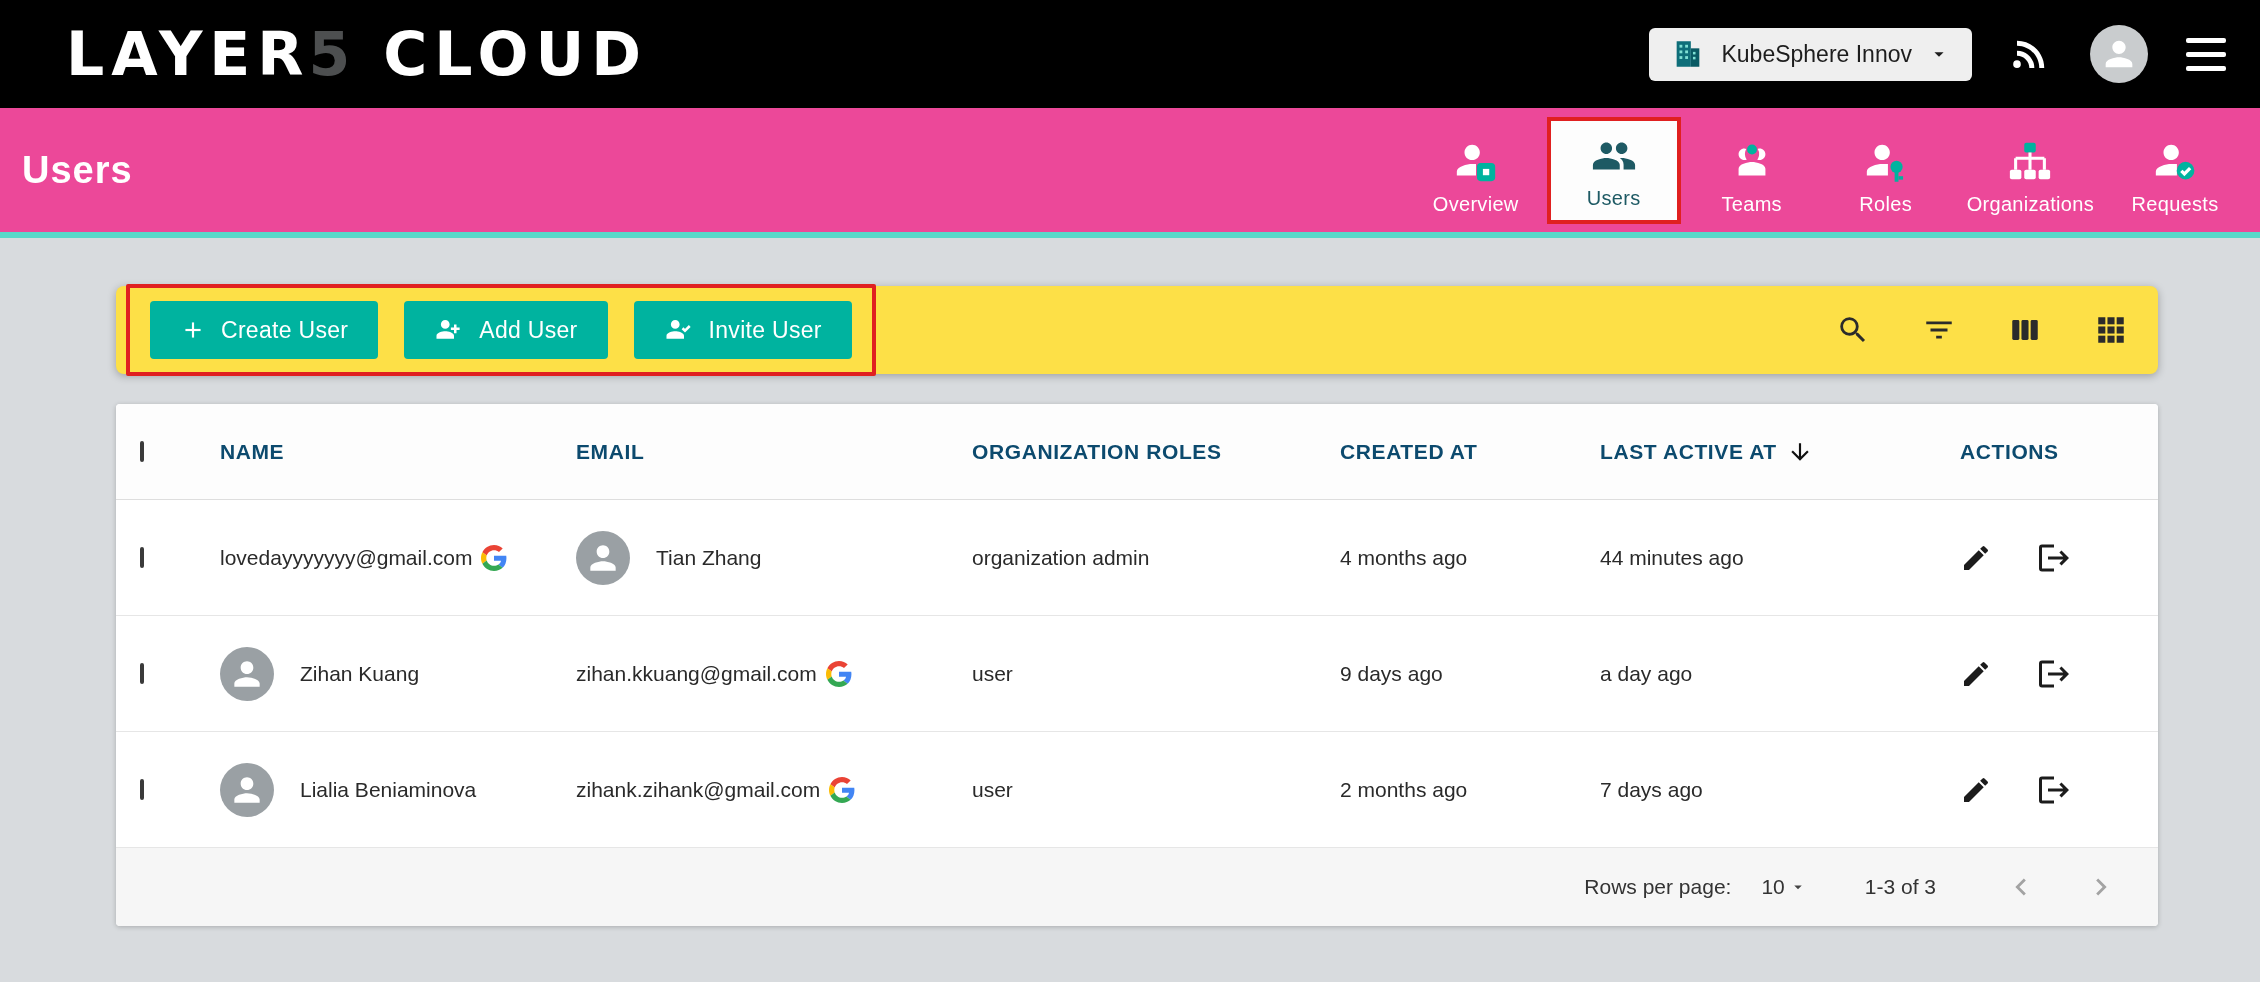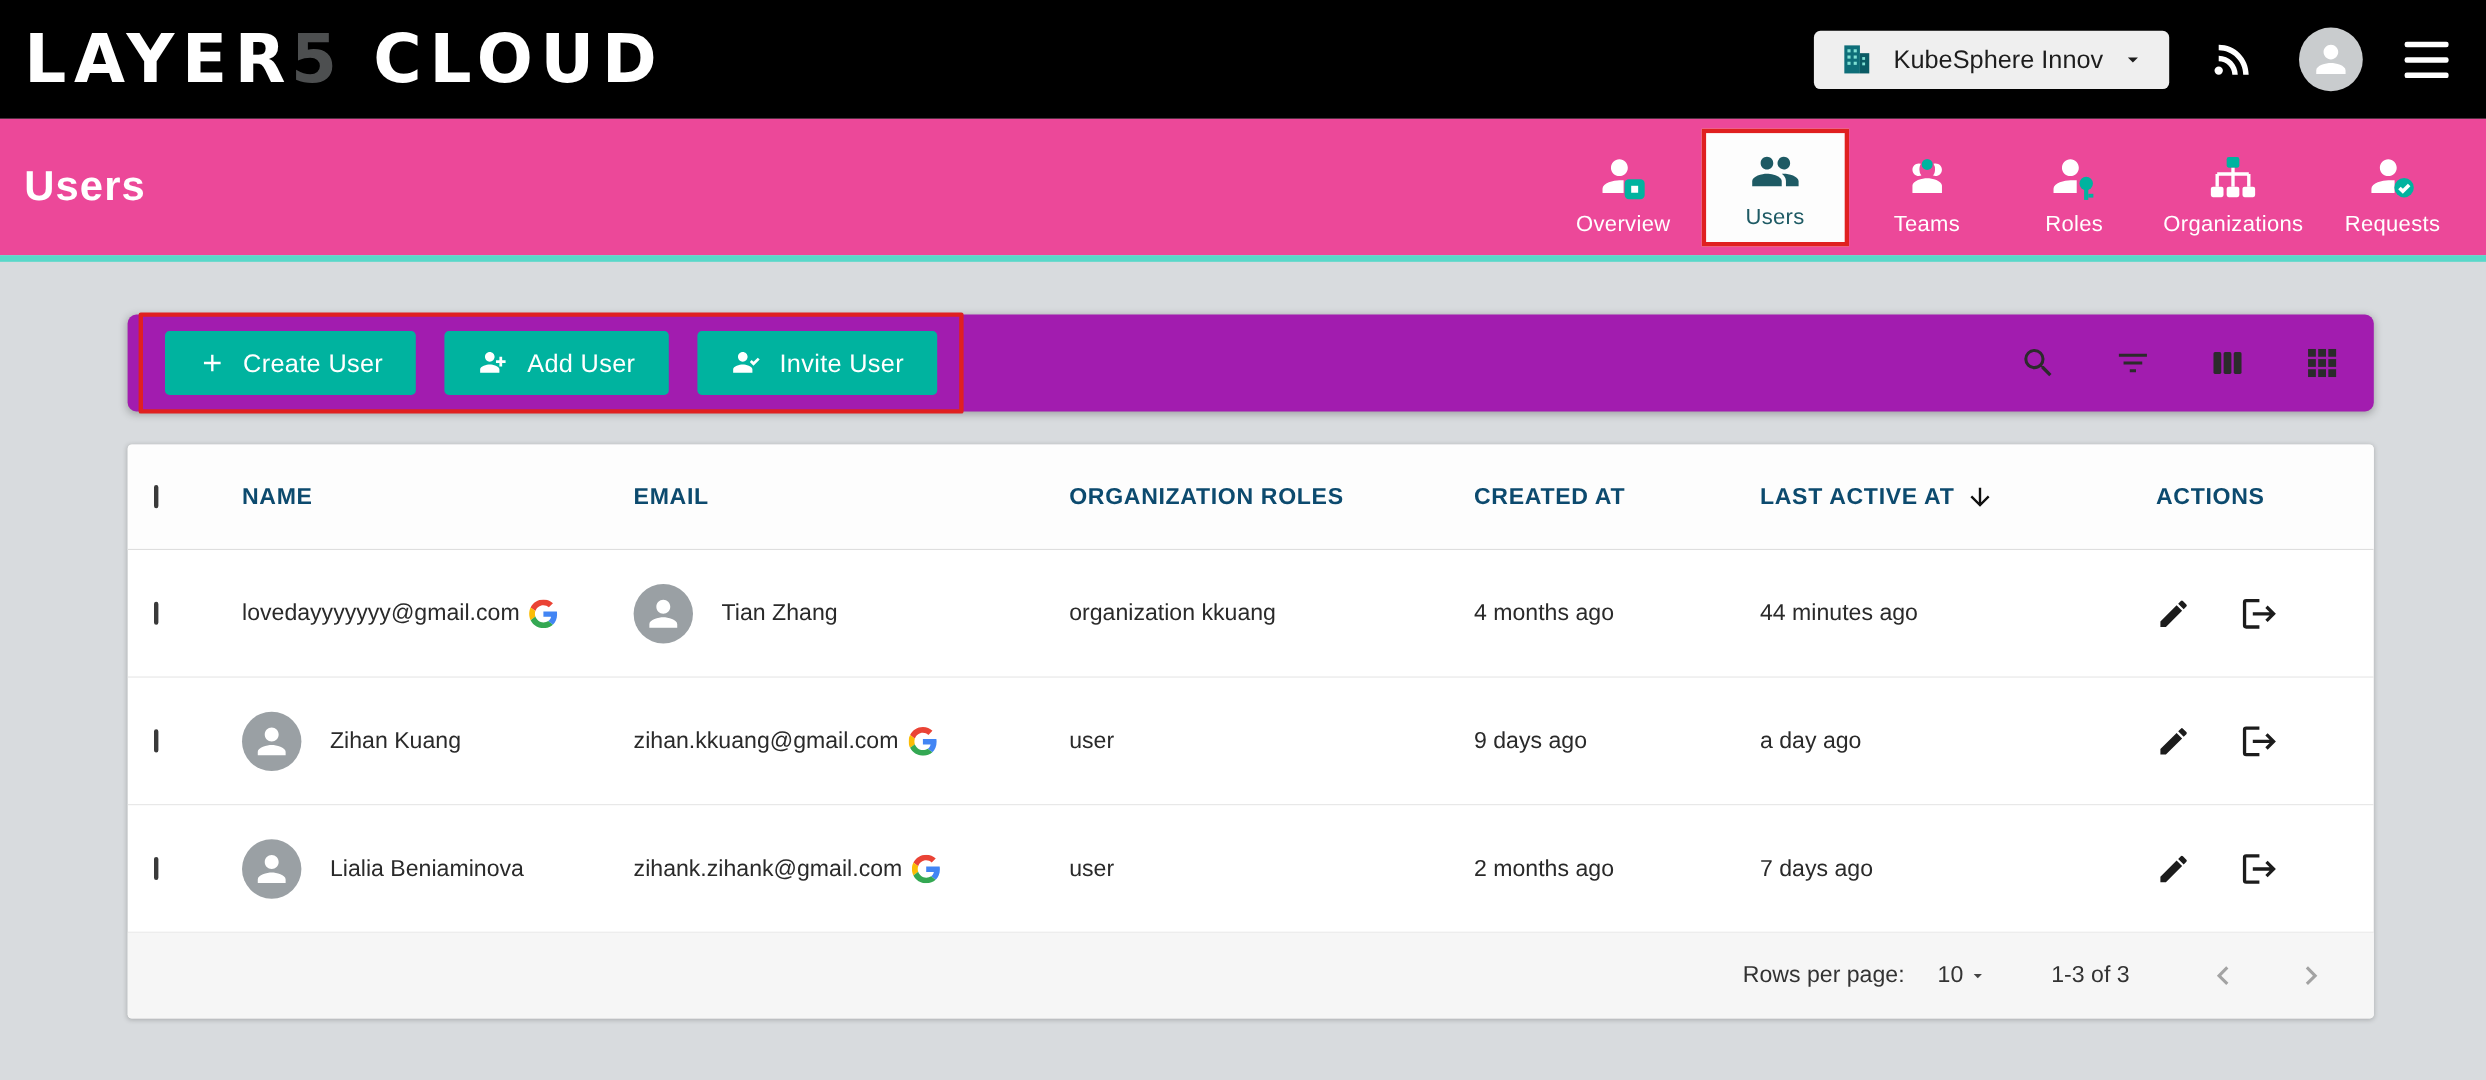--- a/index.html
+++ b/index.html
@@ -11,21 +11,21 @@
     color: #222;
   }
   svg { display: block; }
 
   
   .app-header {
     height: 108px; background: #000;
     display: flex; align-items: center;
     padding: 0 34px 0 22px;
   }
-  .logo { display: flex; align-items: baseline; cursor: pointer; user-select: none; }
+  .logo { display: flex; align-items: baseline; cursor: pointer; user-select: none; margin-left: 44px; }
   .logo span {
     font-family: "DejaVu Sans", sans-serif;
     font-weight: 900; font-size: 60px; letter-spacing: 7px; color: #fff;
     transform: scaleY(1.02);
   }
   .logo .logo-5 { color: #4d4f50; margin-left: -2px; }
   .logo .logo-cloud { margin-left: 26px; }
 
   .header-right { margin-left: auto; display: flex; align-items: center; gap: 38px; }
 
@@ -61,21 +61,21 @@
   .nav-item.active {
     background: #fdfdfd; color: #1e5a64;
     border: 4px solid #e02020; margin: 2px 4px;
   }
   .nav-divider { height: 6px; background: #58d8c9; }
 
   
   .content { padding: 48px 102px 0 116px; }
 
   .toolbar-card {
-    background: #a21caf; border-radius: 8px; height: 88px;
+    background: #fde047; border-radius: 8px; height: 88px;
     box-shadow: 0 2px 8px rgba(0,0,0,.28);
     display: flex; align-items: center; padding: 0 30px 0 10px; gap: 44px;
   }
   .annotation-box {
     border: 4px solid #e02020; border-radius: 2px;
     display: flex; align-items: center; gap: 26px; padding: 13px 20px;
   }
   .teal-btn {
     background: #00b39f; color: #fff; border: none; border-radius: 4px;
     height: 58px; padding: 0 30px; font-size: 23px; font-family: "Liberation Sans", sans-serif;
@@ -341,21 +341,21 @@
         </svg>
       </div>
       <div class="cell name-cell">
         <span class="row-avatar">
           <svg width="38" height="38" viewBox="0 0 24 24" fill="#ffffff">
             <path d="M12 12c2.21 0 4-1.79 4-4s-1.79-4-4-4-4 1.79-4 4 1.79 4 4 4zm0 2c-2.67 0-8 1.34-8 4v2h16v-2c0-2.66-5.33-4-8-4z"></path>
           </svg>
         </span>
         <span>Tian Zhang</span>
       </div>
-      <div class="cell">organization kkuang</div>
+      <div class="cell">organization admin</div>
       <div class="cell">4 months ago</div>
       <div class="cell">44 minutes ago</div>
       <div class="cell actions-cell">
         <button class="icon-btn">
           <svg width="32" height="32" viewBox="0 0 24 24" fill="#1c1c1c">
             <path d="M3 17.25V21h3.75L17.8 9.94l-3.75-3.75L3 17.25zM20.7 7.04a1 1 0 0 0 0-1.41l-2.34-2.34a1 1 0 0 0-1.41 0l-1.83 1.83 3.75 3.75 1.83-1.83z"></path>
           </svg>
         </button>
         <button class="icon-btn">
           <svg width="36" height="36" viewBox="0 0 24 24" fill="#1c1c1c">

